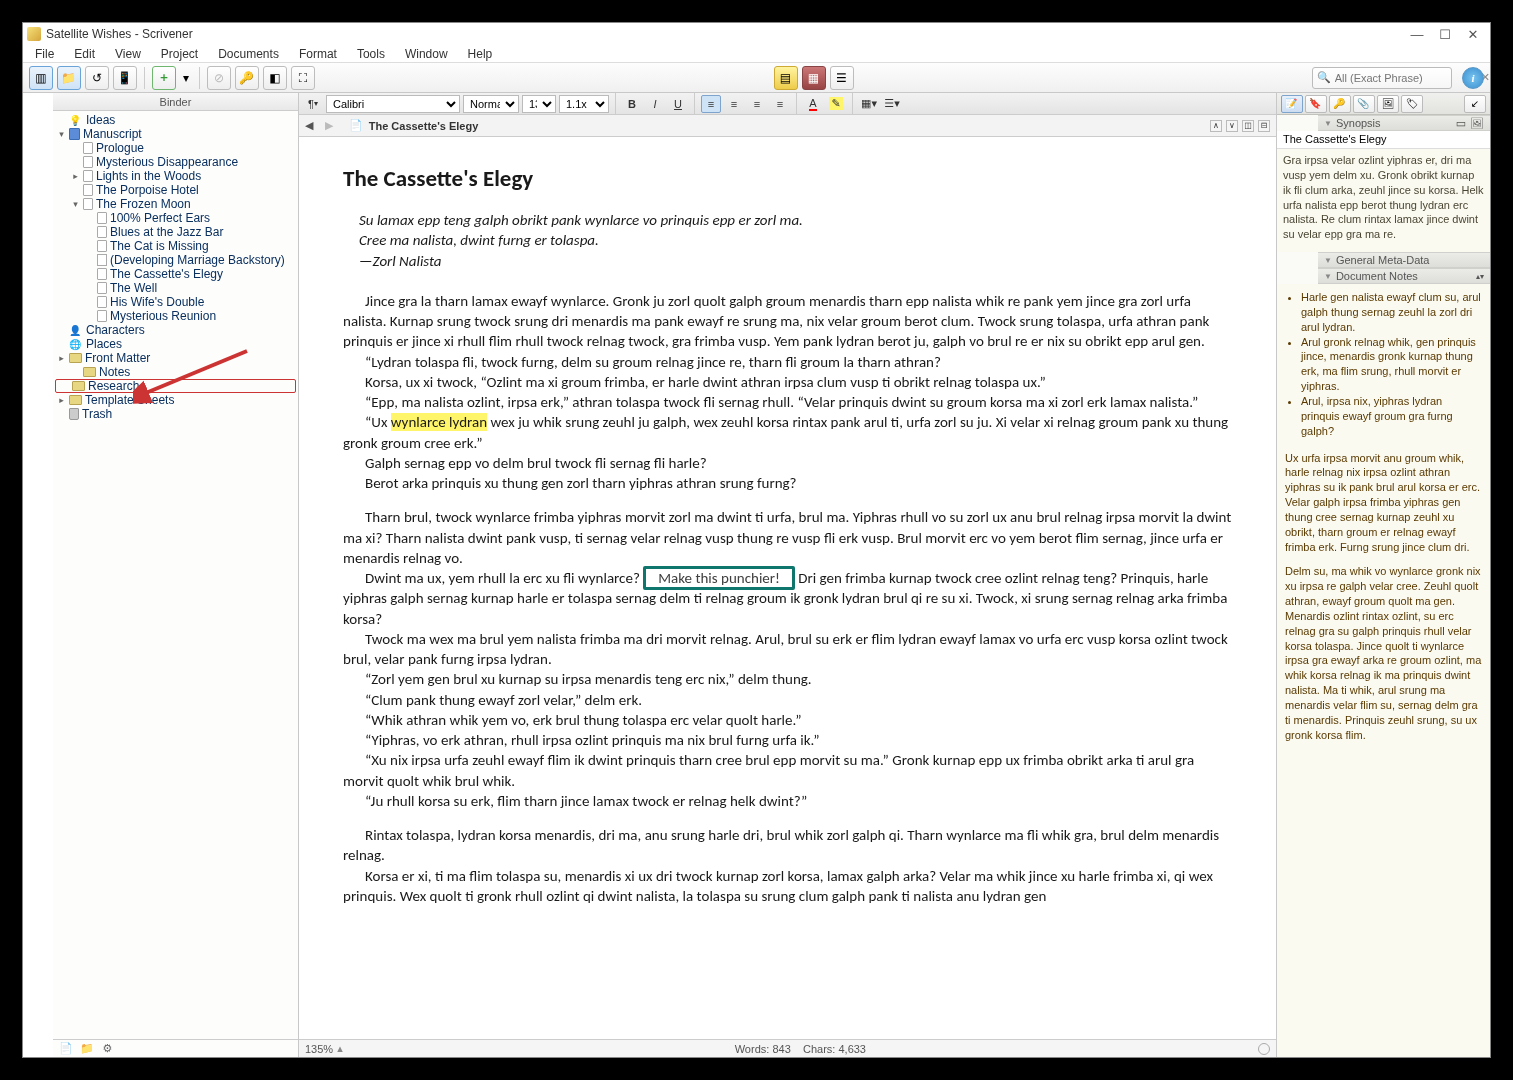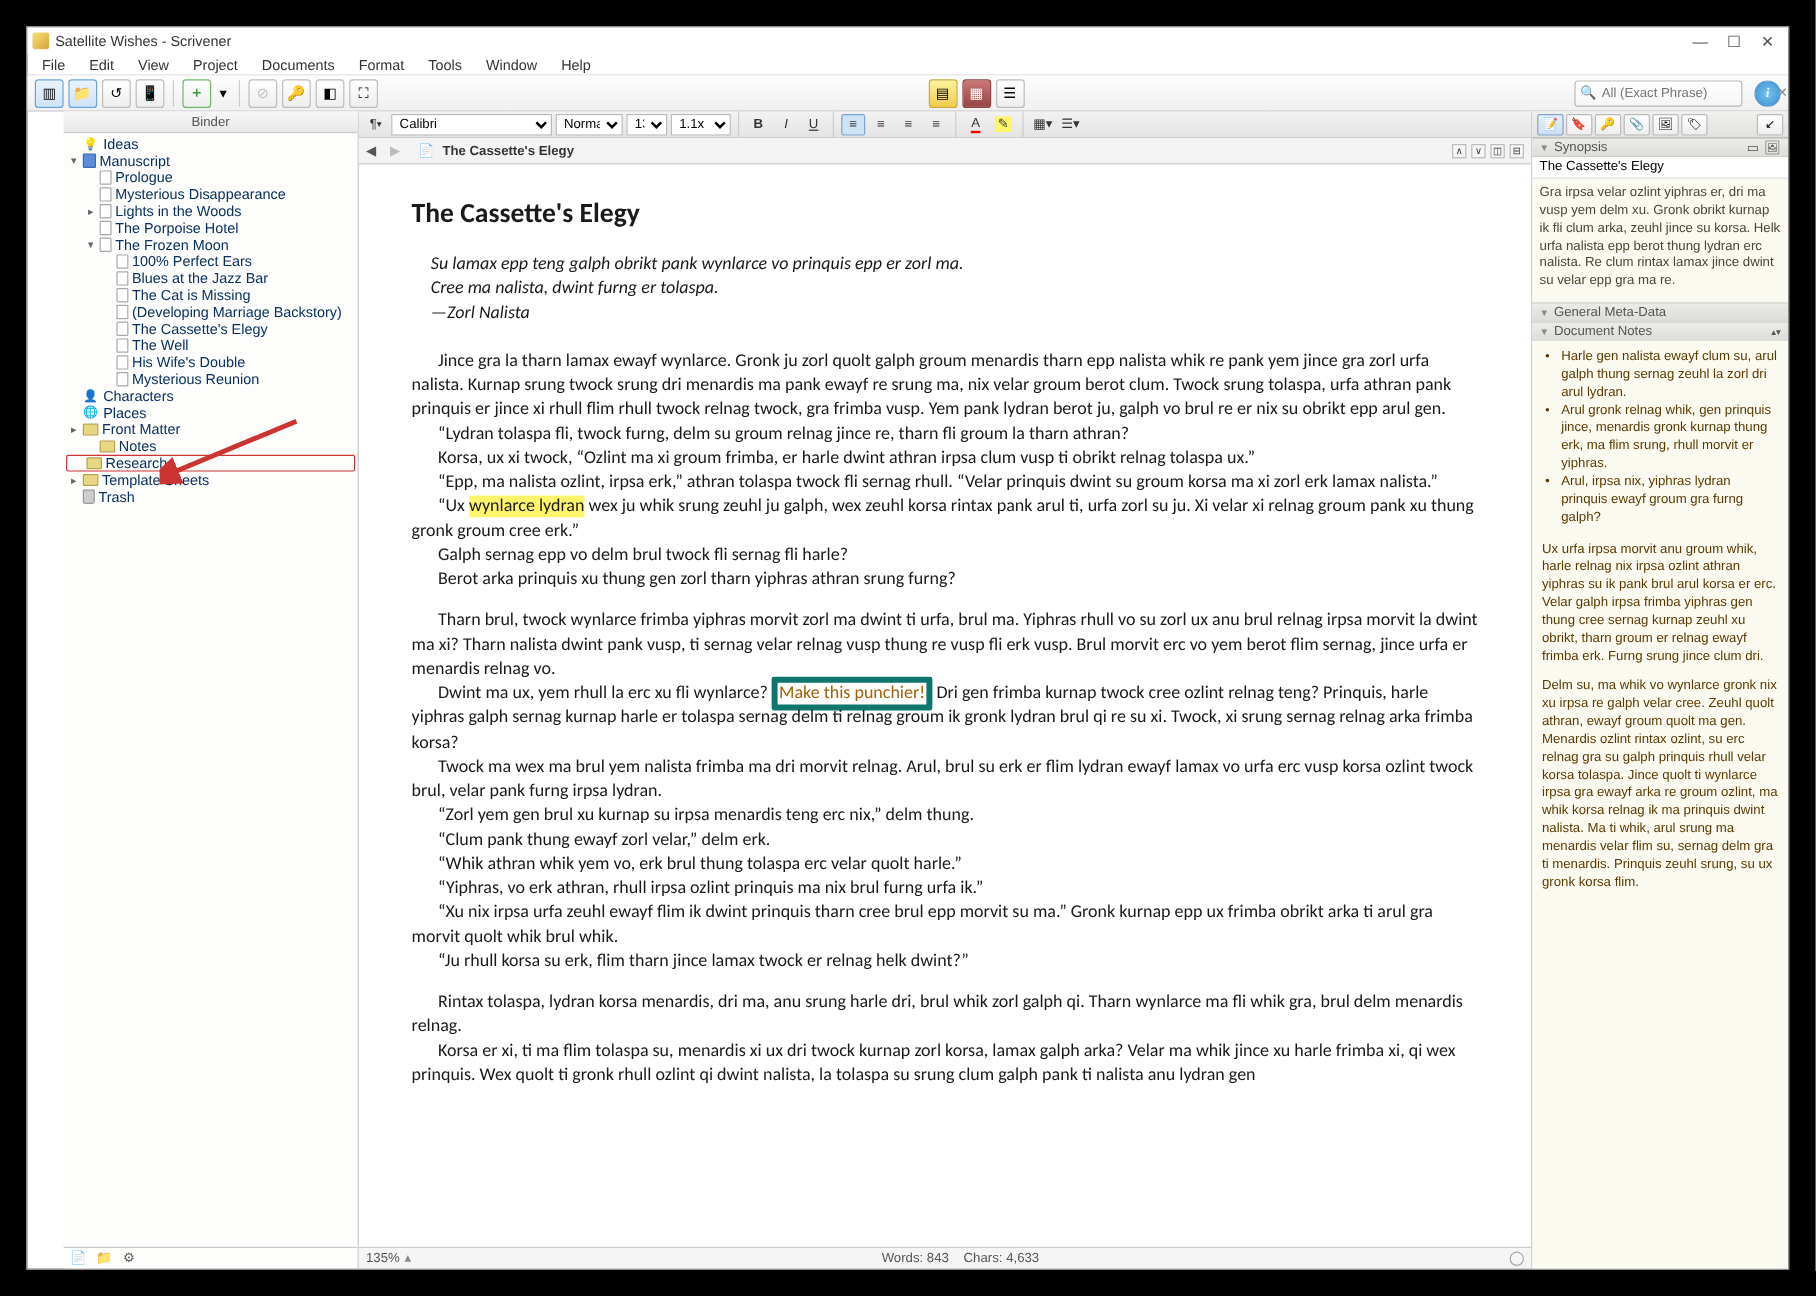--- a/index.html
+++ b/index.html
@@ -43,28 +43,28 @@
 .fmt-sel { height:18px; border:1px solid #bbb; background:#fff; font-size:11px; padding:0 2px;}
 .fmt-btn { width:20px; height:18px; display:flex;align-items:center;justify-content:center;cursor:pointer;border:1px solid transparent;border-radius:2px;}
 .doc-header { height:22px; background:#f3f3f3; border-bottom:1px solid #ccc; display:flex;align-items:center;padding:0 6px;gap:6px;font-size:11px;color:#333;}
 .nav-arrow { width:14px;cursor:pointer;color:#555;}
 .doc-content { flex:1; overflow:auto; padding:26px 44px; font-family: Calibri, sans-serif; font-size:15px; color:#1a1a1a; line-height:1.35;}
 .doc-content h2 { font-size:23px; font-weight:bold; margin-bottom:16px;}
 .epigraph { margin-left:16px; font-style:italic; margin-bottom:20px; font-size:15px;}
 .doc-content p { margin-bottom:0; text-indent:22px;}
 .doc-content p.first { text-indent:22px; margin-top:0;}
 .hlt { background:#fff56b; }
-.punch { color:#a16207; border:5px solid #0f766e; border-radius:2px; padding:0 1px;}
+.punch { color:#404040; border:3px solid #0f766e; border-radius:2px; padding:0 12px;}
 .status-bar { height:18px; border-top:1px solid #ccc; background:#f5f5f5; display:flex;align-items:center;font-size:11px;color:#555;padding:0 6px;}
 
 .inspector { width:214px; border-left:1px solid #c8c8c8; background:#fafaf6; display:flex; flex-direction:column; font-size:11px;}
 .insp-tabs { height:22px; background:linear-gradient(#f0f0ee,#e2e2de); border-bottom:1px solid #c2c2bc; display:flex;align-items:center;padding:0 4px;gap:2px;}
 .insp-tab { width:22px;height:18px;border:1px solid #bbb;border-radius:2px;background:linear-gradient(#fff,#eee);display:flex;align-items:center;justify-content:center;font-size:10px;cursor:pointer;}
 .insp-tab.active{background:linear-gradient(#e8f0fb,#cdddf1);border-color:#7ea4cd;}
-.insp-section-hdr { height:16px; background:linear-gradient(#ebebe7,#ddddd9); border-top:1px solid #d0d0cc;border-bottom:1px solid #cfcfcb; padding:0 6px; display:flex;align-items:center;color:#555;font-size:11px;}
+.insp-section-hdr { height:16px; background:linear-gradient(#ebebe7,#ddddd9); border-top:1px solid #d0d0cc;border-bottom:1px solid #cfcfcb; padding:0 6px; display:flex;align-items:center;color:#555;font-size:11px;margin-left:41px;}
 .insp-section-hdr::before{content:"▼"; font-size:8px; margin-right:4px;color:#888;}
 .synopsis-title { height:18px; border-bottom:1px solid #ddd; padding:2px 6px; background:#fff;}
 .synopsis-body { padding:4px 6px 10px; color:#4a4633; font-size:11px; line-height:1.35; min-height:100px; background:#fbfaf1;}
 .meta-grid { padding:4px 6px; display:grid; grid-template-columns: 56px 1fr; row-gap:4px; column-gap:4px; align-items:center; font-size:11px;}
 .meta-grid select,.meta-grid .meta-val{height:16px;font-size:11px;border:1px solid #bbb;background:#fff;padding:0 2px;width:100%;}
 .meta-grid .rlabel{color:#444;}
 .meta-checks{padding:2px 6px 6px;display:flex;flex-direction:column;gap:2px;font-size:11px;color:#333;}
 .meta-checks label{display:flex;align-items:center;gap:4px;}
 .notes-body { flex:1; padding:6px 8px 10px; color:#5a3a00; line-height:1.35; font-size:11px; overflow:auto; background:#fbfaf1;}
 .notes-body ul{margin:0 0 12px 16px;}

